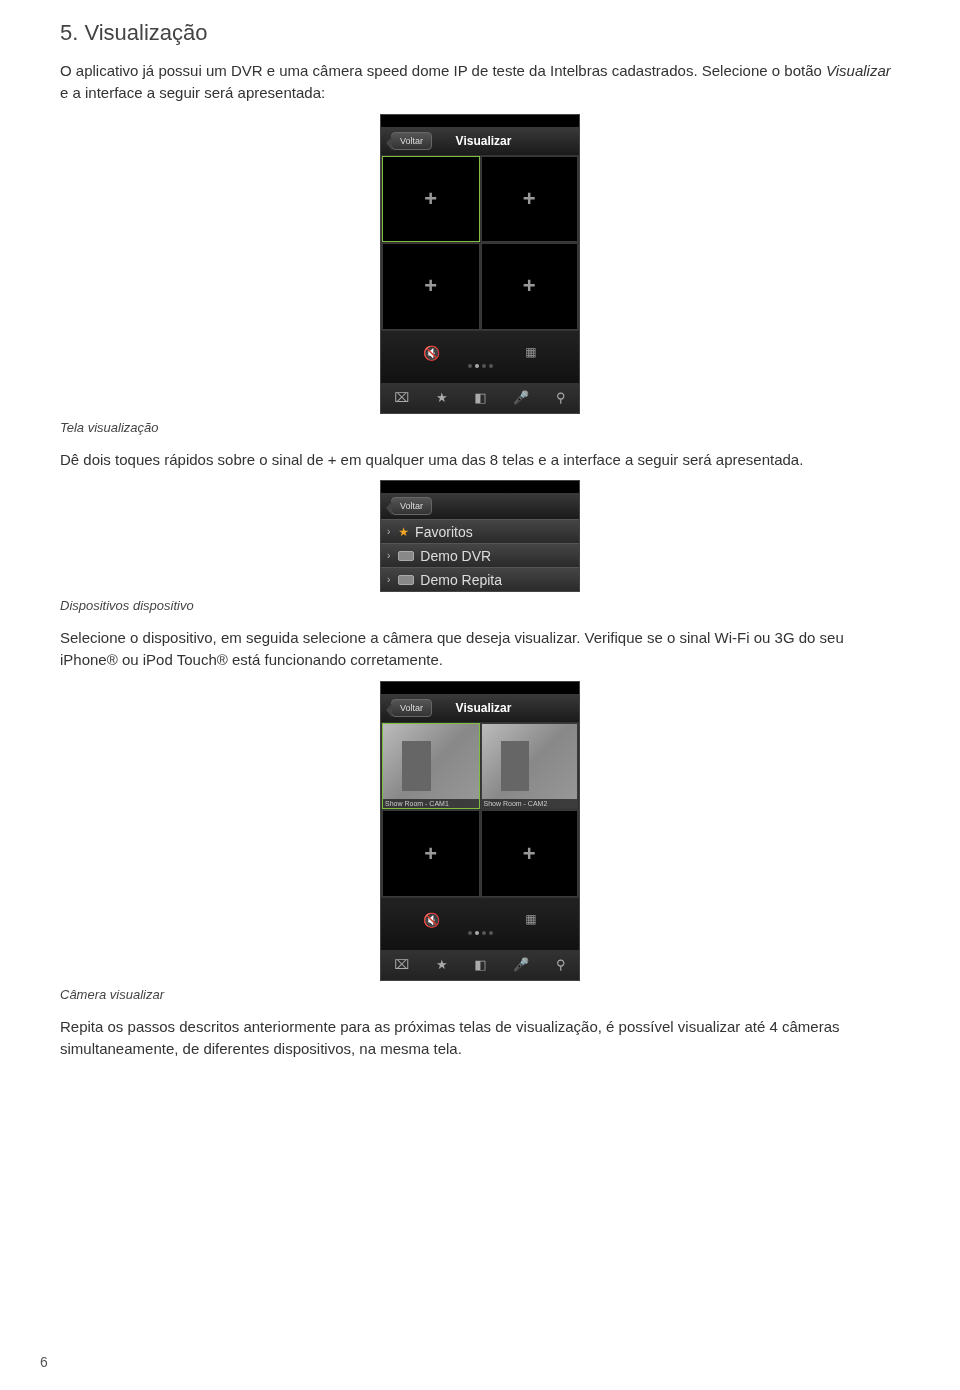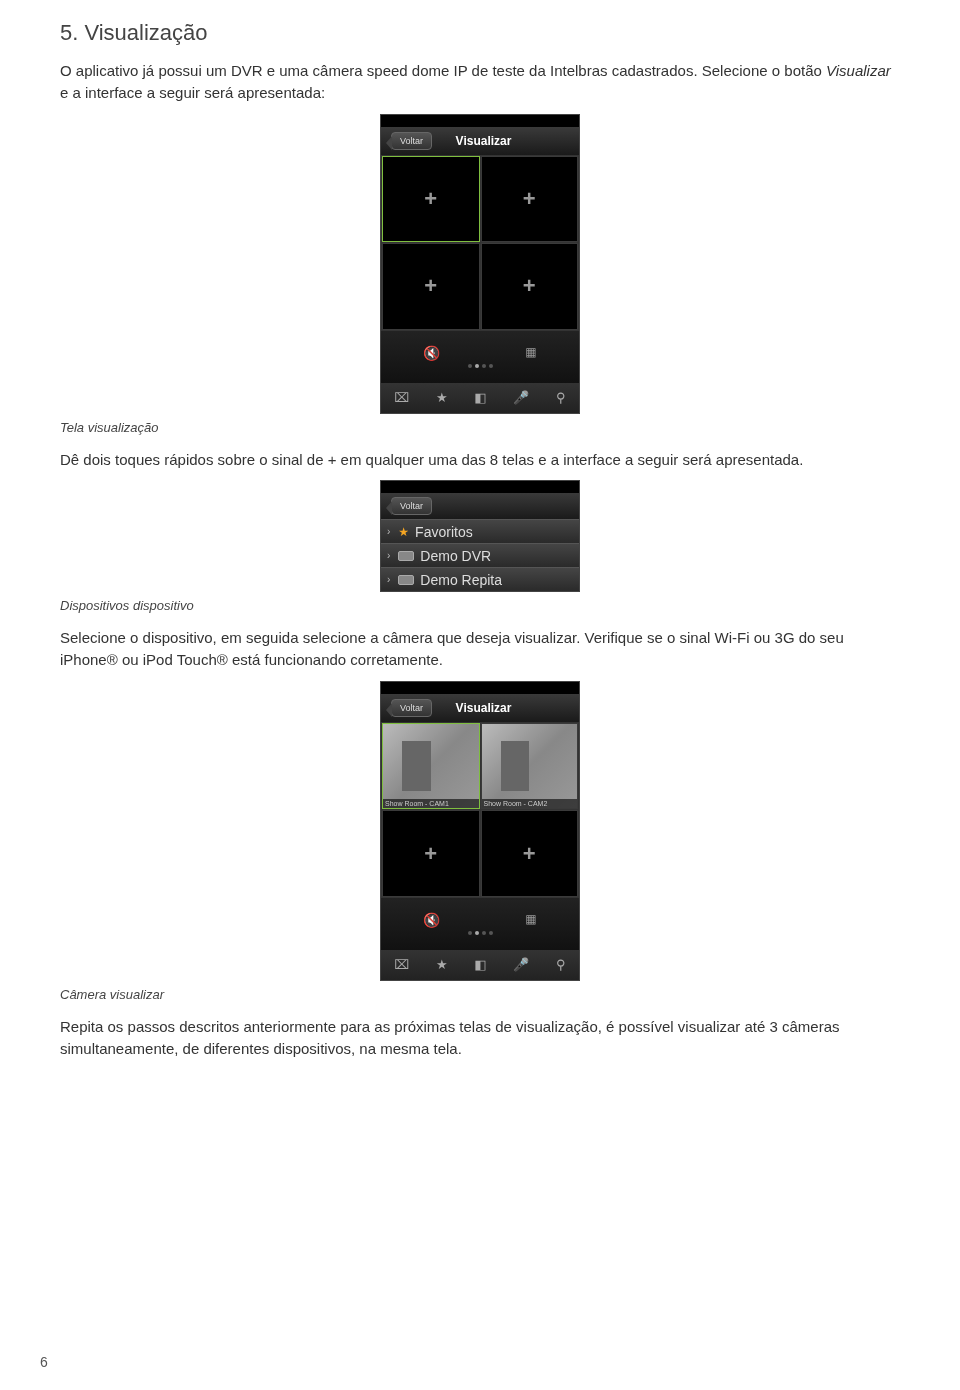--- a/index.html
+++ b/index.html
@@ -287,15 +287,15 @@
   <div class="toolbar">
     <span class="tb-icon">⌧</span>
     <span class="tb-icon">★</span>
     <span class="tb-icon">◧</span>
     <span class="tb-icon">🎤</span>
     <span class="tb-icon">⚲</span>
   </div>
 </div>
 <div class="caption">Câmera visualizar</div>
 
-<p>Repita os passos descritos anteriormente para as próximas telas de visualização, é possível visualizar até 3 câmeras simultaneamente, de diferentes dispositivos, na mesma tela.</p>
+<p>Repita os passos descritos anteriormente para as próximas telas de visualização, é possível visualizar até 4 câmeras simultaneamente, de diferentes dispositivos, na mesma tela.</p>
 
 <div class="page-number">6</div>
 
 </body></html>

